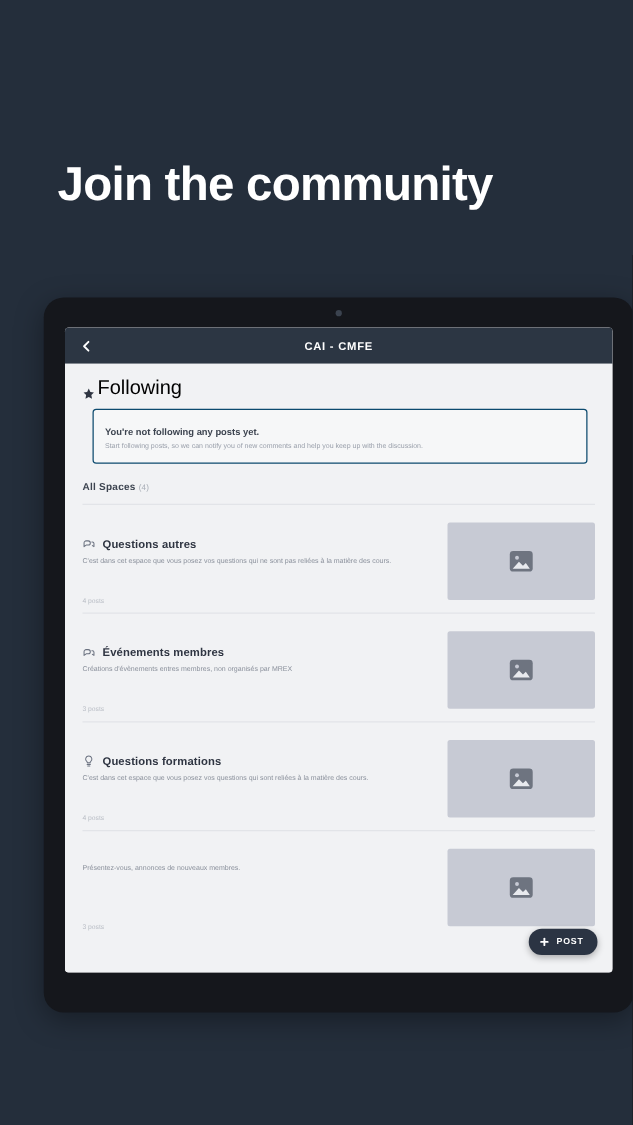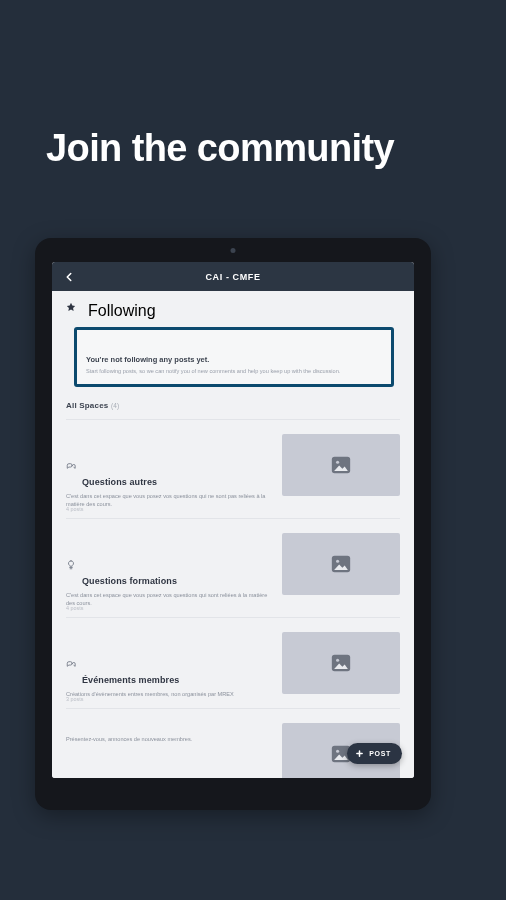--- a/index.html
+++ b/index.html
@@ -27,21 +27,21 @@
     letter-spacing: -0.6px;
     line-height: 1.1;
     white-space: nowrap;
   }
 
   
   .device {
     position: absolute;
     left: 35px;
     top: 238px;
-    width: 396px;
+    width: 472px;
     height: 572px;
     background: #15171c;
     border-radius: 16px;
     box-shadow: 0 6px 22px rgba(0,0,0,0.35);
   }
   .camera-dot {
     position: absolute;
     left: 50%;
     top: 10px;
     transform: translateX(-50%);
@@ -93,31 +93,31 @@
   .content {
     flex: 1 1 auto;
     background: #f1f2f4;
     overflow: hidden;
     position: relative;
     padding: 0 14px;
   }
 
   .following-row {
     display: flex;
-    align-items: flex-start;
-    gap: 12px;
+    align-items: flex-end;
+    gap: 2px;
     padding: 11px 0 7px 0;
   }
   .star-icon { width: 10px; height: 10px; display: block; }
 
   .empty-card {
     background: #f6f7f8;
-    border: 3px solid #0c4a6e;
+    border: 1px solid #0c4a6e;
     border-radius: 3px;
-    padding: 25px 9px 8px 9px;
+    padding: 13px 9px 8px 9px;
     margin: 0 6px 0 8px;
   }
   .empty-title {
     font-size: 7.5px;
     color: #3d4450;
     font-weight: bold;
     margin-bottom: 4px;
   }
   .empty-sub {
     font-size: 5.6px;
@@ -161,21 +161,20 @@
     align-items: center;
     gap: 6px;
     margin-bottom: 5px;
   }
   .space-icon { width: 10px; height: 10px; display: block; flex: 0 0 auto; }
   .space-title {
     font-size: 9px;
     color: #2f3542;
     font-weight: bold;
     letter-spacing: 0.1px;
-    margin-top: 31px;
   }
   .space-desc {
     font-size: 5.6px;
     color: #8b919c;
     line-height: 1.45;
     max-width: 255px;
   }
   .space-posts {
     position: absolute;
     left: 0;
@@ -271,20 +270,41 @@
             <div class="space-desc">C'est dans cet espace que vous posez vos questions qui ne sont pas reliées à la matière des cours.</div>
           </div>
           <div class="thumb">
             <svg class="thumb-icon" viewBox="0 0 24 24">
               <rect x="2" y="3" width="20" height="18" rx="3" fill="#6e7480"></rect>
               <circle cx="8.3" cy="9" r="1.7" fill="#c7cad4"></circle>
               <path d="M4.5 18.5 L10 12.5 L13.5 16 L16 13.5 L19.5 18.5 Z" fill="#e8eaee"></path>
             </svg>
           </div>
           <div class="space-posts">4 posts</div>
+        </div>
+
+        <div class="space-item">
+          <div class="space-text">
+            <div class="space-title-row">
+              <svg class="space-icon" viewBox="0 0 24 24" fill="none" stroke="#6b7280" stroke-width="2" stroke-linecap="round" stroke-linejoin="round">
+                <path d="M15 10.5a4 4 0 0 1-4 4H7l-4 3v-7a4 4 0 0 1 4-4h4a4 4 0 0 1 4 4z"></path>
+                <path d="M18 8.5h1a3 3 0 0 1 3 3v6l-3-2"></path>
+              </svg>
+              <span class="space-title">Événements membres</span>
+            </div>
+            <div class="space-desc">Créations d'évènements entres membres, non organisés par MREX</div>
+          </div>
+          <div class="thumb">
+            <svg class="thumb-icon" viewBox="0 0 24 24">
+              <rect x="2" y="3" width="20" height="18" rx="3" fill="#6e7480"></rect>
+              <circle cx="8.3" cy="9" r="1.7" fill="#c7cad4"></circle>
+              <path d="M4.5 18.5 L10 12.5 L13.5 16 L16 13.5 L19.5 18.5 Z" fill="#e8eaee"></path>
+            </svg>
+          </div>
+          <div class="space-posts">3 posts</div>
         </div>
 
         <div class="space-item">
           <div class="space-text">
             <div class="space-title-row">
               <svg class="space-icon" viewBox="0 0 24 24" fill="none" stroke="#6b7280" stroke-width="2" stroke-linecap="round" stroke-linejoin="round">
                 <path d="M9 18h6"></path>
                 <path d="M10 21h4"></path>
                 <path d="M12 2a6 6 0 0 0-3.6 10.8c.6.5.9 1.2.9 1.9v.3h5.4v-.3c0-.7.3-1.4.9-1.9A6 6 0 0 0 12 2z"></path>
               </svg>
@@ -297,41 +317,20 @@
               <rect x="2" y="3" width="20" height="18" rx="3" fill="#6e7480"></rect>
               <circle cx="8.3" cy="9" r="1.7" fill="#c7cad4"></circle>
               <path d="M4.5 18.5 L10 12.5 L13.5 16 L16 13.5 L19.5 18.5 Z" fill="#e8eaee"></path>
             </svg>
           </div>
           <div class="space-posts">4 posts</div>
         </div>
 
         <div class="space-item">
           <div class="space-text">
-            <div class="space-title-row">
-              <svg class="space-icon" viewBox="0 0 24 24" fill="none" stroke="#6b7280" stroke-width="2" stroke-linecap="round" stroke-linejoin="round">
-                <path d="M15 10.5a4 4 0 0 1-4 4H7l-4 3v-7a4 4 0 0 1 4-4h4a4 4 0 0 1 4 4z"></path>
-                <path d="M18 8.5h1a3 3 0 0 1 3 3v6l-3-2"></path>
-              </svg>
-              <span class="space-title">Événements membres</span>
-            </div>
-            <div class="space-desc">Créations d'évènements entres membres, non organisés par MREX</div>
-          </div>
-          <div class="thumb">
-            <svg class="thumb-icon" viewBox="0 0 24 24">
-              <rect x="2" y="3" width="20" height="18" rx="3" fill="#6e7480"></rect>
-              <circle cx="8.3" cy="9" r="1.7" fill="#c7cad4"></circle>
-              <path d="M4.5 18.5 L10 12.5 L13.5 16 L16 13.5 L19.5 18.5 Z" fill="#e8eaee"></path>
-            </svg>
-          </div>
-          <div class="space-posts">3 posts</div>
-        </div>
-
-        <div class="space-item">
-          <div class="space-text">
             <div class="space-desc">Présentez-vous, annonces de nouveaux membres.</div>
           </div>
           <div class="thumb">
             <svg class="thumb-icon" viewBox="0 0 24 24">
               <rect x="2" y="3" width="20" height="18" rx="3" fill="#6e7480"></rect>
               <circle cx="8.3" cy="9" r="1.7" fill="#c7cad4"></circle>
               <path d="M4.5 18.5 L10 12.5 L13.5 16 L16 13.5 L19.5 18.5 Z" fill="#e8eaee"></path>
             </svg>
           </div>
           <div class="space-posts">3 posts</div>

